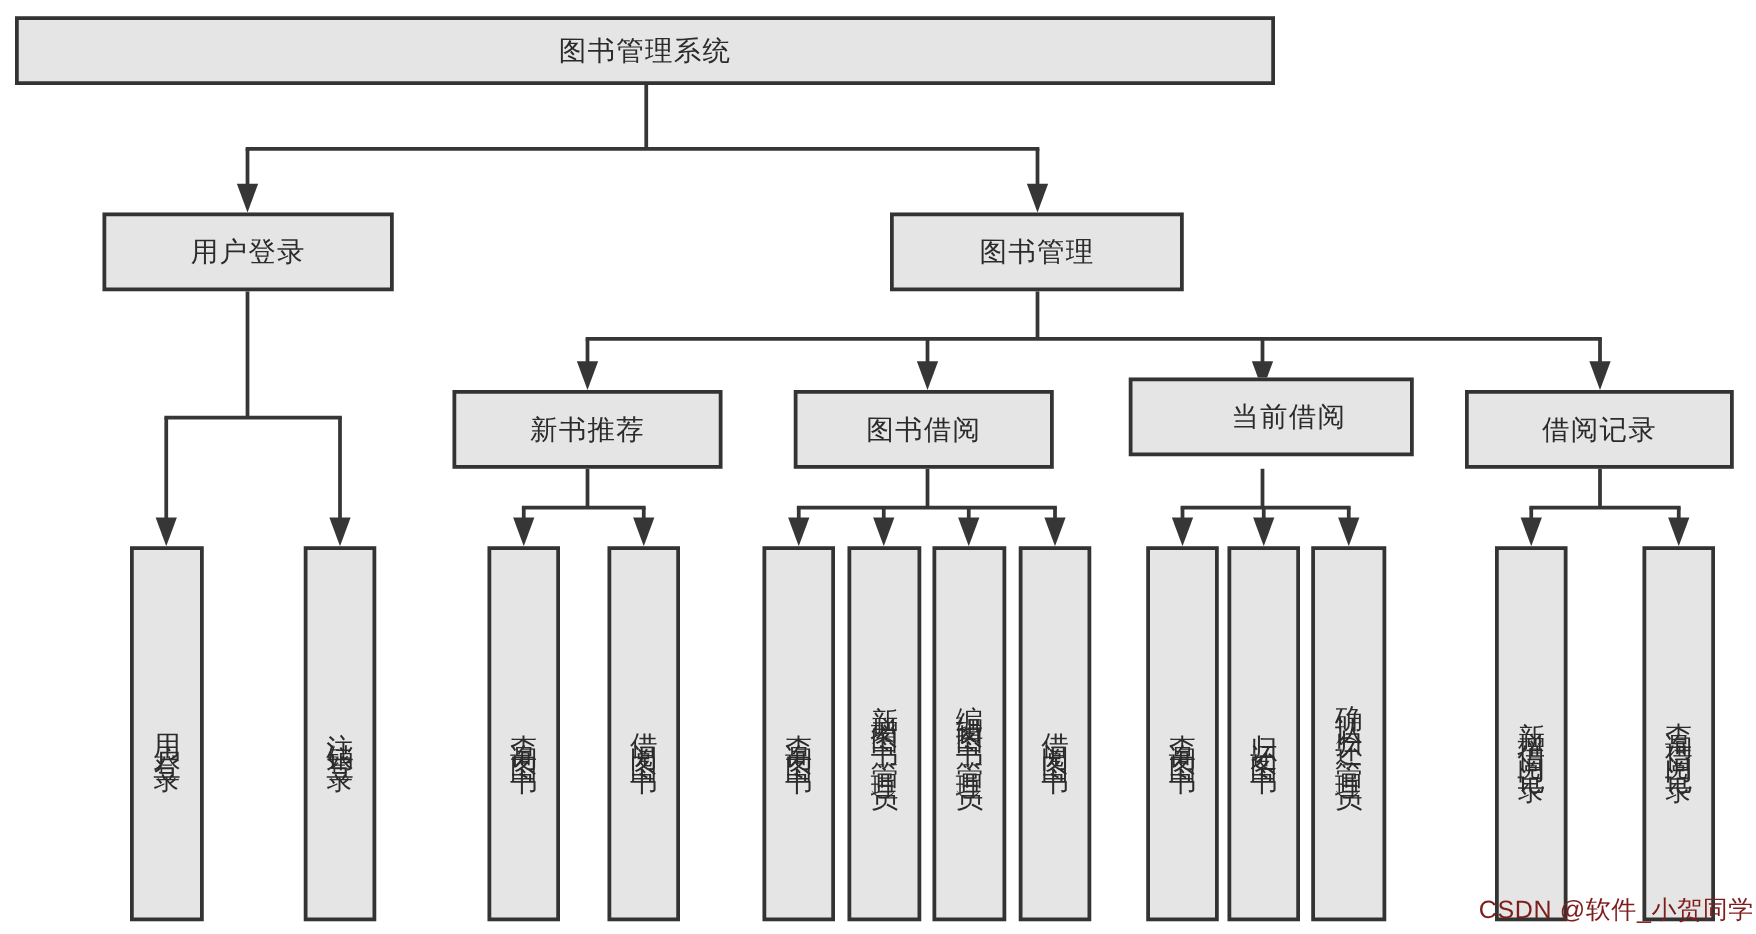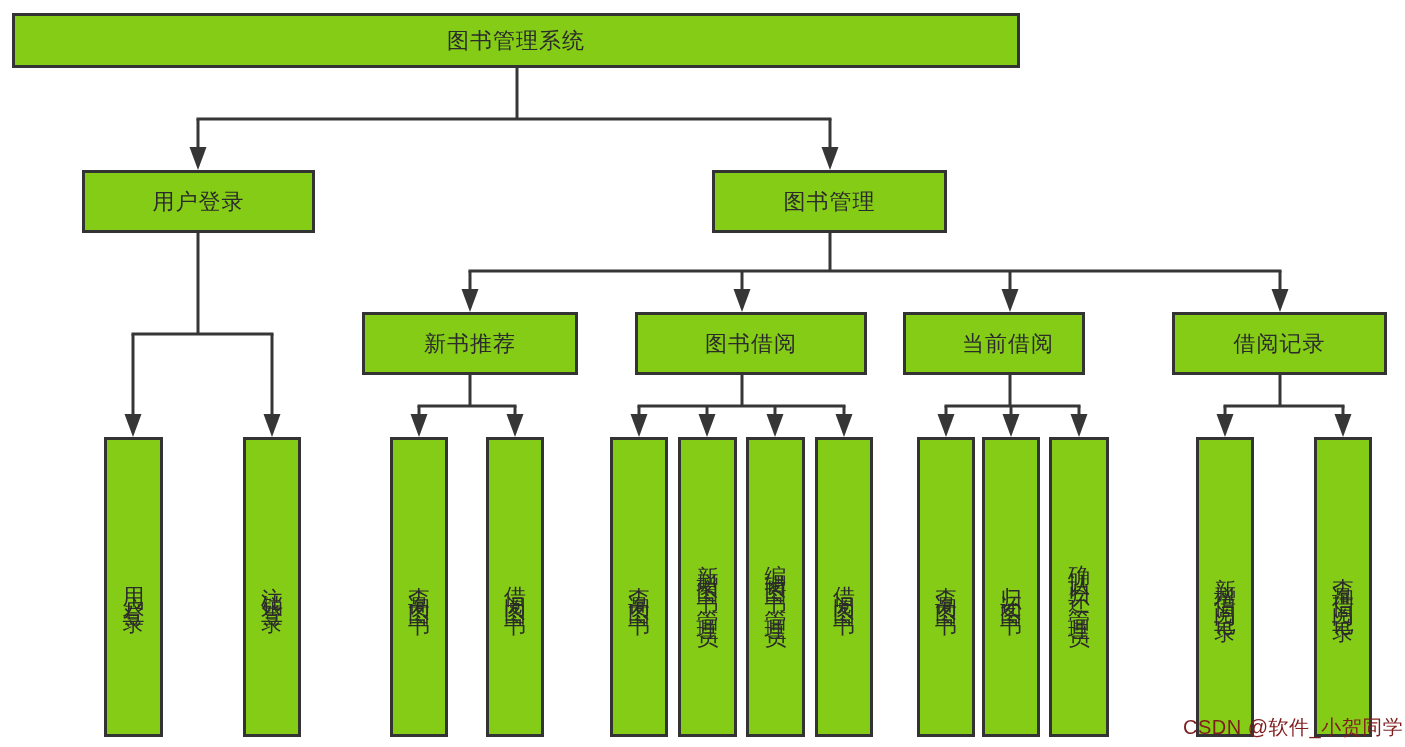--- a/index.html
+++ b/index.html
@@ -8,21 +8,21 @@
     background: #ffffff;
     position: relative;
     overflow: hidden;
     font-family: "Liberation Sans", "DejaVu Sans", sans-serif;
   }
   #stage { position: absolute; inset: 0; width: 1405px; height: 747px; }
   #connectors { position: absolute; left: 0; top: 0; pointer-events: none; }
   .node {
     position: absolute;
     box-sizing: border-box;
-    background: #84cc16;
+    background: #e5e5e5;
     border: 3px solid #333333;
     display: flex;
     align-items: center;
     justify-content: center;
     color: #2b2b2b;
     z-index: 2;
   }
   .node.h span {
     font-size: 22px;
     letter-spacing: 1px;
@@ -114,24 +114,24 @@
   <div class="node h" style="left:82px; top:170px; width:233px; height:63px;">
     <span>用户登录</span>
   </div>
   <div class="node h" style="left:362px; top:312px; width:216px; height:63px;">
     <span>新书推荐</span>
   </div>
 
   <div class="node h" style="left:712px; top:170px; width:235px; height:63px;">
     <span>图书管理</span>
   </div>
-  <div class="node h" style="left:635px; top:312px; width:232px; height:63px;">
+  <div class="node h" style="left:635px; top:312px; width:208px; height:63px;">
     <span>图书借阅</span>
   </div>
-  <div class="node h" style="left:903px; top:312px; width:182px; height:63px;padding-left:28px;">
+  <div class="node h" style="left:903px; top:302px; width:228px; height:63px;padding-left:28px;">
     <span>当前借阅</span>
   </div>
   <div class="node h" style="left:1172px; top:312px; width:215px; height:63px;">
     <span>借阅记录</span>
   </div>
 
   <div class="node v" style="left:104px; top:437px; width:59px; height:300px;">
     <span>用户登录</span>
   </div>
   <div class="node v" style="left:243px; top:437px; width:58px; height:300px;">

